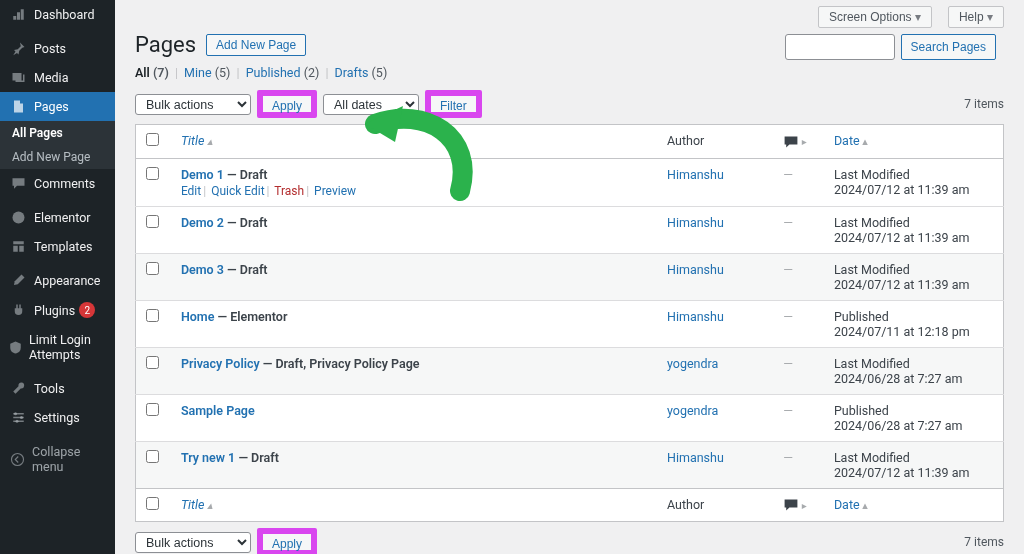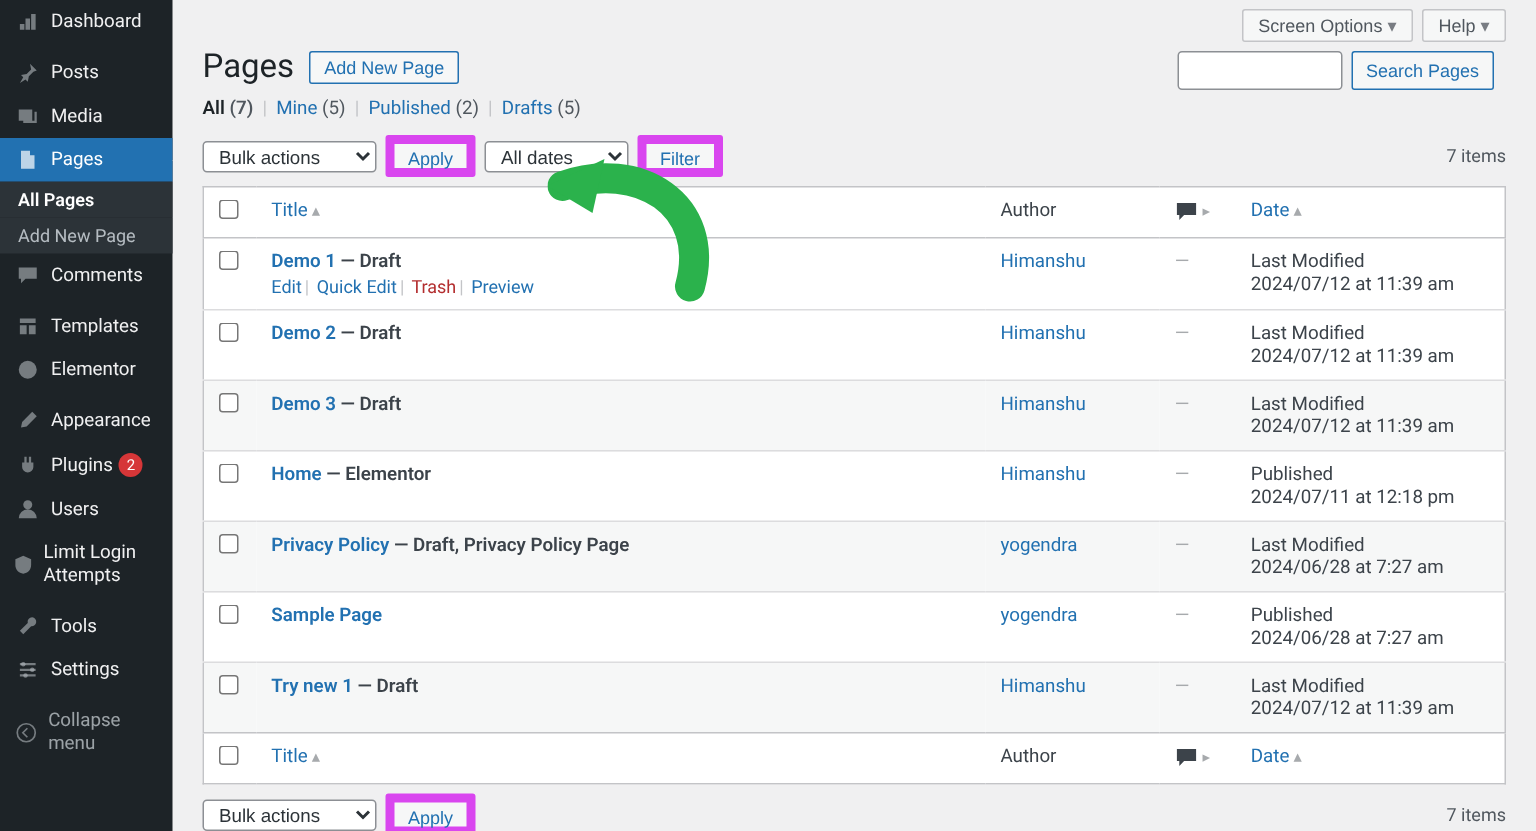--- a/index.html
+++ b/index.html
@@ -10,21 +10,21 @@
 .side-item .icon { width: 20px; display: inline-flex; justify-content: center; margin-right: 6px; opacity: 0.7; }
 .side-item svg { width: 15px; height: 15px; fill: rgba(240,246,252,0.6); }
 .side-item.current { background: #2271b1; color: #fff; position: relative; }
 .side-item.current svg { fill: #fff; }
 .side-item.current::after { content: ""; position: absolute; right: -8px; top: 50%; transform: translateY(-50%); border: 8px solid transparent; border-right-color: #f0f0f1; }
 .sub-item { padding: 5px 12px; font-size: 12px; color: rgba(240,246,252,0.7); background: #2c3338; cursor: pointer; }
 .sub-item.current { color: #fff; font-weight: 600; }
 .side-sep { height: 5px; background: transparent; }
 .plugin-badge { display: inline-flex; background: #d63638; color: #fff; border-radius: 9px; min-width: 16px; height: 16px; font-size: 10px; align-items: center; justify-content: center; margin-left: 4px; padding: 0 4px; }
 .content { flex: 1; padding: 0 20px 20px 20px; position: relative; display: flex; flex-direction: column; }
-.top-opts { display: flex; justify-content: flex-end; gap: 6px; padding: 6px 0 0 0; }
+.top-opts { display: flex; justify-content: flex-end; gap: 16px; padding: 6px 0 0 0; }
 .top-btn { border: 1px solid #c3c4c7; background: #f6f7f7; padding: 3px 10px; font-size: 12px; color: #50575e; cursor: pointer; border-radius: 2px; }
 .top-btn::after { content: " ▾"; color: #787c82; }
 .heading-row { display: flex; align-items: center; gap: 10px; margin-top: 4px; }
 h1 { font-size: 22px; font-weight: 400; color: #1d2327; }
 .hdr-btn { border: 1px solid #2271b1; color: #2271b1; background: #f6f7f7; padding: 3px 9px; font-size: 12px; border-radius: 2px; cursor: pointer; }
 .subsub { margin: 8px 0 10px 0; font-size: 12.5px; }
 .subsub a { color: #2271b1; text-decoration: none; }
 .subsub .current { color: #1d2327; font-weight: 600; }
 .subsub .cnt { color: #50575e; }
 .subsub span.sep { color: #c3c4c7; margin: 0 3px; }
@@ -33,21 +33,21 @@
 .search-row button { border: 1px solid #2271b1; color: #2271b1; background: #f6f7f7; padding: 3px 9px; font-size: 12px; border-radius: 2px; cursor: pointer; }
 .filters-row { display: flex; align-items: center; gap: 6px; margin-bottom: 6px; }
 select { border: 1px solid #8c8f94; padding: 2px 20px 2px 6px; height: 21px; border-radius: 3px; background: #fff; font-size: 12.5px; color: #2c3338; }
 .btn2 { border: 6px solid #d946ef; color: #2271b1; background: #f6f7f7; padding: 3px 9px; font-size: 12px; border-radius: 2px; cursor: pointer; height: 28px; }
 .items-cnt { margin-left: auto; font-size: 12px; color: #50575e; }
 table { width: 100%; border-collapse: collapse; background: #fff; border: 1px solid #c3c4c7; }
 th, td { text-align: left; padding: 8px 10px; font-size: 12.5px; vertical-align: top; }
 thead th, tfoot th { font-weight: 400; border-bottom: 1px solid #c3c4c7; background: #fff; }
 tfoot th { border-top: 1px solid #c3c4c7; border-bottom: none; }
 th.chk, td.chk { width: 28px; }
-th.title { width: 56%; }
+th.title { width: 56%; font-style: italic; }
 th.auth { width: 110px; }
 th.cmt { width: 48px; text-align: left; }
 th.date { width: 170px; }
 tbody tr { border-top: 1px solid #dcdcde; }
 tbody tr:nth-child(odd) { background: #f6f7f7; }
 tbody tr:first-child { background: #fff; }
 a { color: #2271b1; text-decoration: none; }
 .row-title { font-weight: 600; color: #2271b1; }
 .post-state { font-weight: 600; color: #3c434a; }
 .row-actions { font-size: 12px; margin-top: 2px; }
@@ -107,59 +107,50 @@
           <svg viewBox="0 0 20 20">
             <path d="M2 3h16v10H8l-4 4v-4H2z"></path>
           </svg>
         </span>
         <span>Comments</span>
       </div>
     <div class="side-sep"></div>
     <div class="side-item">
         <span class="icon">
           <svg viewBox="0 0 20 20">
+            <circle cx="10" cy="10" r="8"></circle>
+          </svg>
+        </span>
+        <span>Elementor</span>
+      </div>
+    <div class="side-item">
+        <span class="icon">
+          <svg viewBox="0 0 20 20">
             <path d="M3 3h14v4H3zM3 9h6v8H3zM11 9h6v8h-6z"></path>
           </svg>
         </span>
         <span>Templates</span>
-      </div>
-    <div class="side-item">
-        <span class="icon">
-          <svg viewBox="0 0 20 20">
-            <circle cx="10" cy="10" r="8"></circle>
-          </svg>
-        </span>
-        <span>Elementor</span>
       </div>
     <div class="side-sep"></div>
     <div class="side-item">
         <span class="icon">
           <svg viewBox="0 0 20 20">
             <path d="M14 2l4 4-9 9-5 1 1-5z"></path>
           </svg>
         </span>
         <span>Appearance</span>
       </div>
     <div class="side-item">
         <span class="icon">
           <svg viewBox="0 0 20 20">
             <path d="M7 2v5H5v4a5 5 0 0010 0V7h-2V2h-2v5H9V2z"></path>
           </svg>
         </span>
         <span>Plugins</span>
         <span class="plugin-badge">2</span>
-      </div>
-    <div class="side-item">
-        <span class="icon">
-          <svg viewBox="0 0 20 20">
-            <circle cx="10" cy="6" r="4"></circle>
-            <path d="M2 18a8 8 0 0116 0z"></path>
-          </svg>
-        </span>
-        <span>Users</span>
       </div>
     <div class="side-item">
         <span class="icon">
           <svg viewBox="0 0 20 20">
             <path d="M10 2l7 3v5c0 5-3 7-7 8-4-1-7-3-7-8V5z"></path>
           </svg>
         </span>
         <span style="line-height:1.2">Limit Login Attempts</span>
       </div>
     <div class="side-sep"></div>

